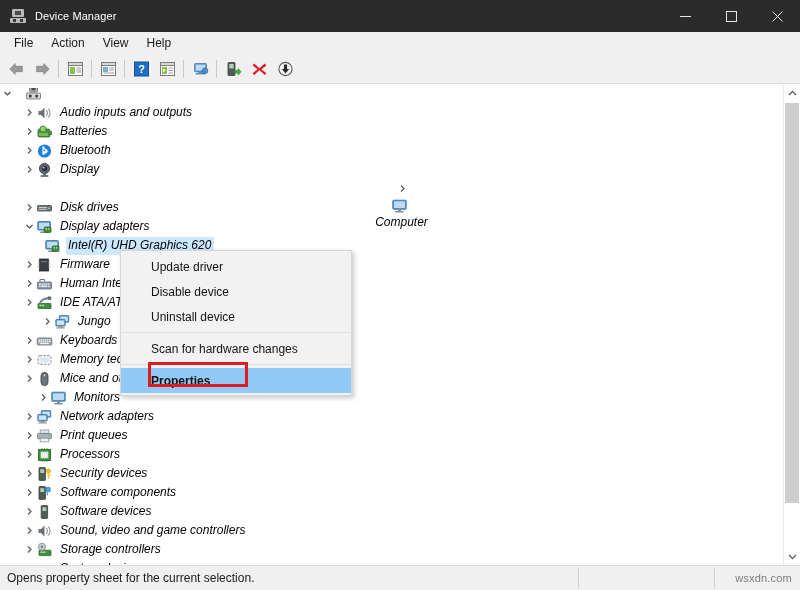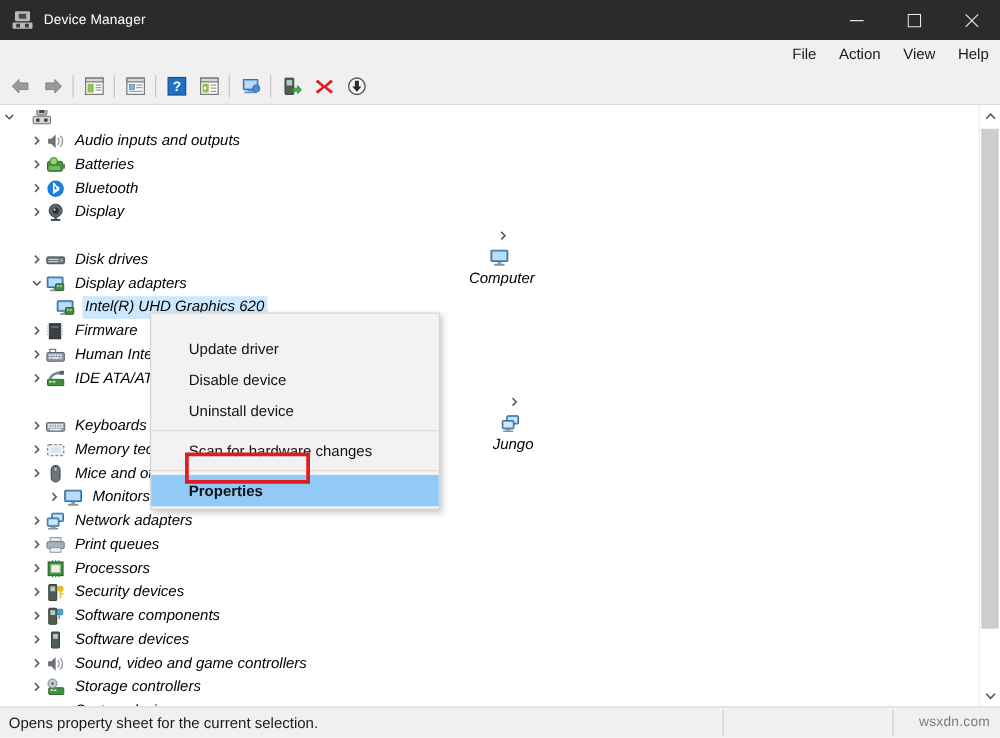--- a/index.html
+++ b/index.html
@@ -68,21 +68,20 @@
   .win-btn svg { display: block; }
 
   
   .menubar {
     position: absolute; left: 0; top: 32px;
     width: 800px; height: 23px;
     background: #f0f0f0;
     display: flex; align-items: center;
     padding-left: 5px;
     box-sizing: border-box;
-    justify-content: flex-end;
   }
   .menu-item {
     font-size: 12px;
     color: #1a1a1a;
     padding: 3px 9px 4px 9px;
     white-space: nowrap;
   }
 
   
   .toolbar {
@@ -207,21 +206,21 @@
   }
 
   
   .ctxmenu {
     position: absolute;
     left: 120px; top: 250px;
     width: 232px;
     background: #f2f2f2;
     border: 1px solid #d6d6d6;
     box-shadow: 2px 2px 5px rgba(0,0,0,0.22);
-    padding: 15px 0 2px 0;
+    padding: 3px 0 2px 0;
     box-sizing: border-box;
     z-index: 30;
   }
   .ctx-item {
     height: 25px;
     display: flex; align-items: center;
     font-size: 12px;
     color: #121212;
     padding-left: 30px;
     box-sizing: border-box;
@@ -598,21 +597,21 @@
             <rect x="2" y="8.5" width="13" height="5" rx="0.6" fill="#3f8f3f" stroke="#2a6a2a" stroke-width="0.8"></rect>
             <rect x="3.4" y="9.7" width="2" height="1.4" fill="#cfe9cf"></rect>
             <rect x="6.2" y="9.7" width="2" height="1.4" fill="#cfe9cf"></rect>
             <path d="M4 8.3 C5 4.5 9.5 3 13.2 3.4" fill="none" stroke="#7b8894" stroke-width="2.1"></path>
             <rect x="11.6" y="1.6" width="3.6" height="3.2" rx="0.5" fill="#5d6670"></rect>
           </svg>
         </div>
         <div class="lbl">IDE ATA/ATAPI controllers</div>
       </div>
 
-      <div class="row" style="padding-left:40px;flex-direction:column;">
+      <div class="row" style="padding-left:40px;">
         <div class="twisty">
           <svg width="9" height="9" viewBox="0 0 9 9">
               <path d="M3 1.5 L6 4.5 L3 7.5" fill="none" stroke="#5a5a5a" stroke-width="1.2"></path>
             </svg>
         </div>
         <div class="ic">
           <svg class="icn" viewBox="0 0 17 16">
             <rect x="5.4" y="1.6" width="9.4" height="6.6" rx="0.7" fill="#5b9bd5" stroke="#3d6e9c" stroke-width="0.8"></rect>
             <rect x="6.5" y="2.7" width="7.2" height="4.4" fill="#cfe6f8"></rect>
             <rect x="1.8" y="5.4" width="9.4" height="6.6" rx="0.7" fill="#5b9bd5" stroke="#3d6e9c" stroke-width="0.8"></rect>

